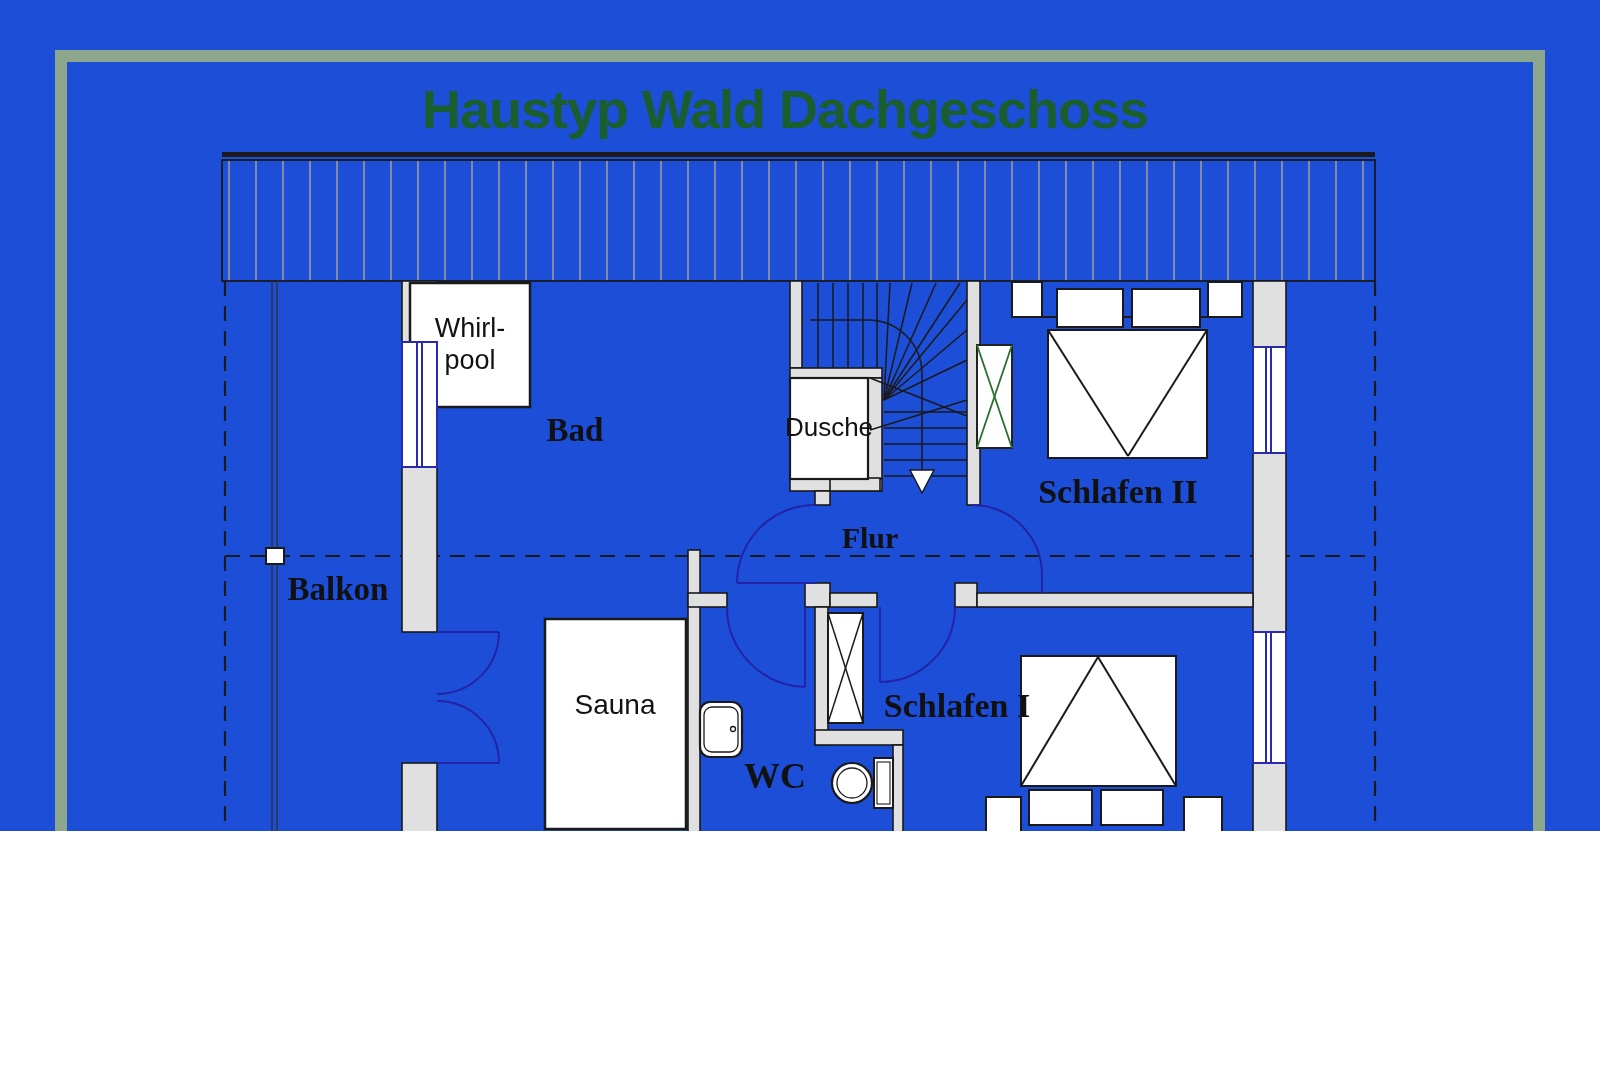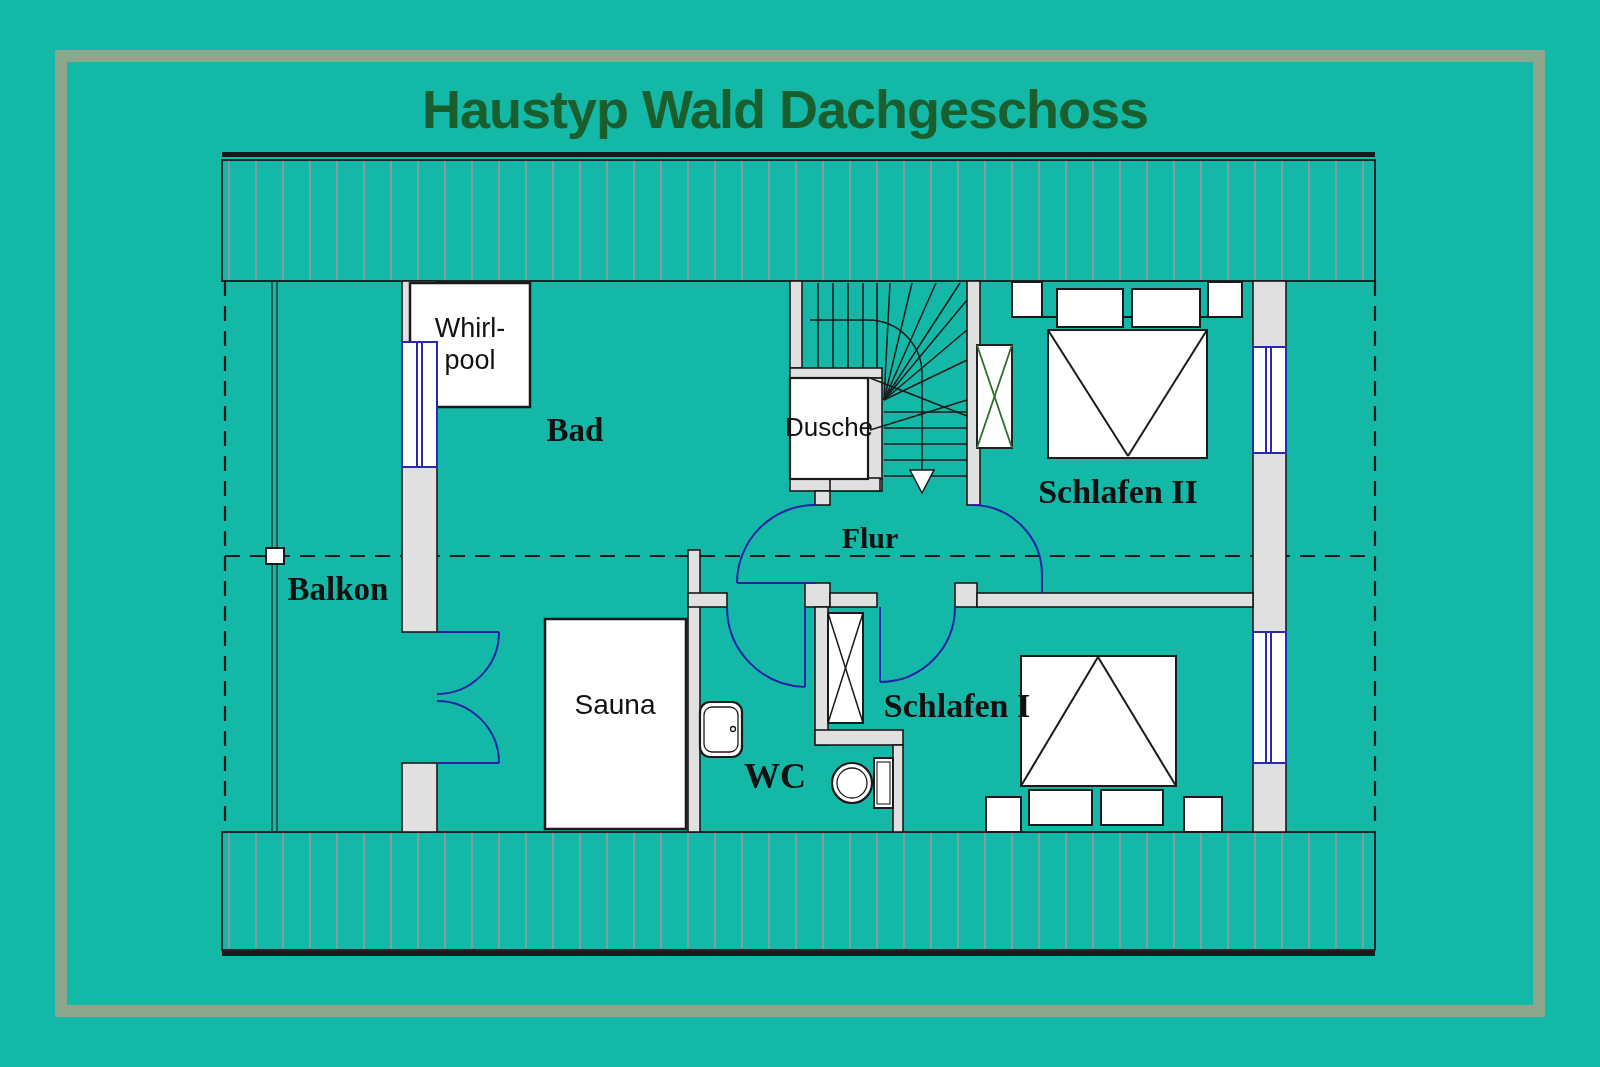--- a/index.html
+++ b/index.html
@@ -1,16 +1,16 @@
 <!DOCTYPE html>
 <html><head>
 <meta charset="utf-8">
 <style>
   html,body{margin:0;padding:0;background:#ffffff;}
-  .page{position:relative;width:1600px;height:1067px;background:#14b8a6;overflow:hidden;}
+  .page{position:relative;width:1600px;height:831px;background:#1d4ed8;overflow:hidden;}
   svg{position:absolute;left:0;top:0;}
   text{user-select:none;}
   .serif-label{font-family:"Liberation Serif", serif;font-weight:bold;fill:#111111;}
   .sans-label{font-family:"Liberation Sans", sans-serif;fill:#111111;}
   .title-text{font-family:"Liberation Sans", sans-serif;font-weight:bold;letter-spacing:-1px;}
 </style>
 </head>
 <body>
 
 <div class="page">

